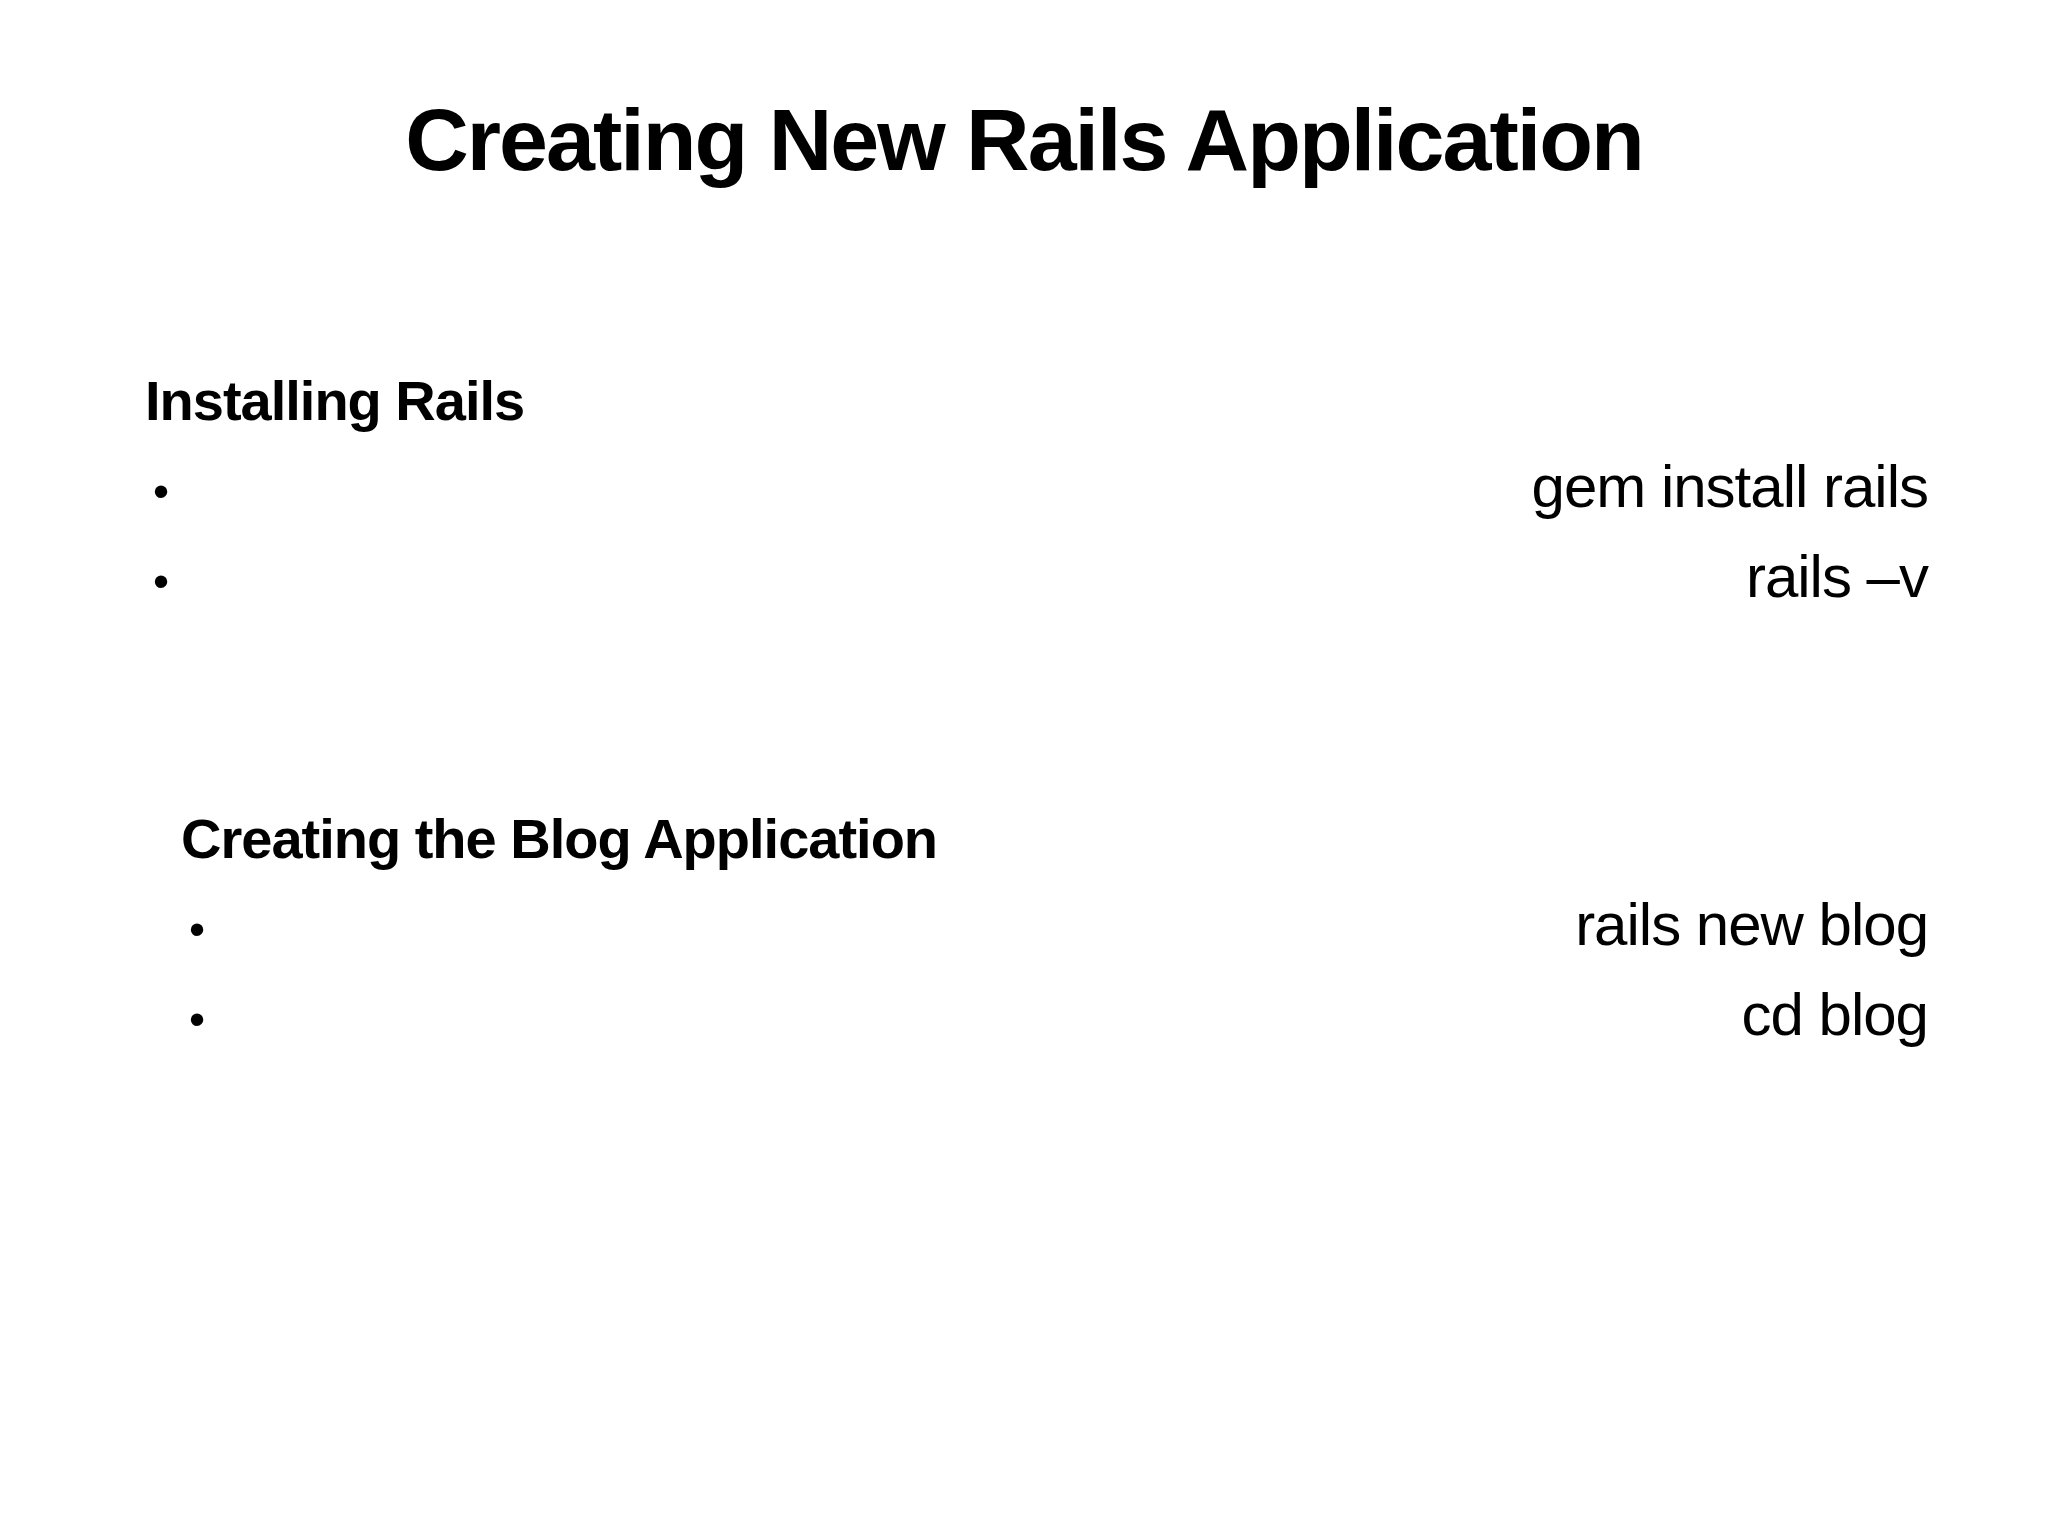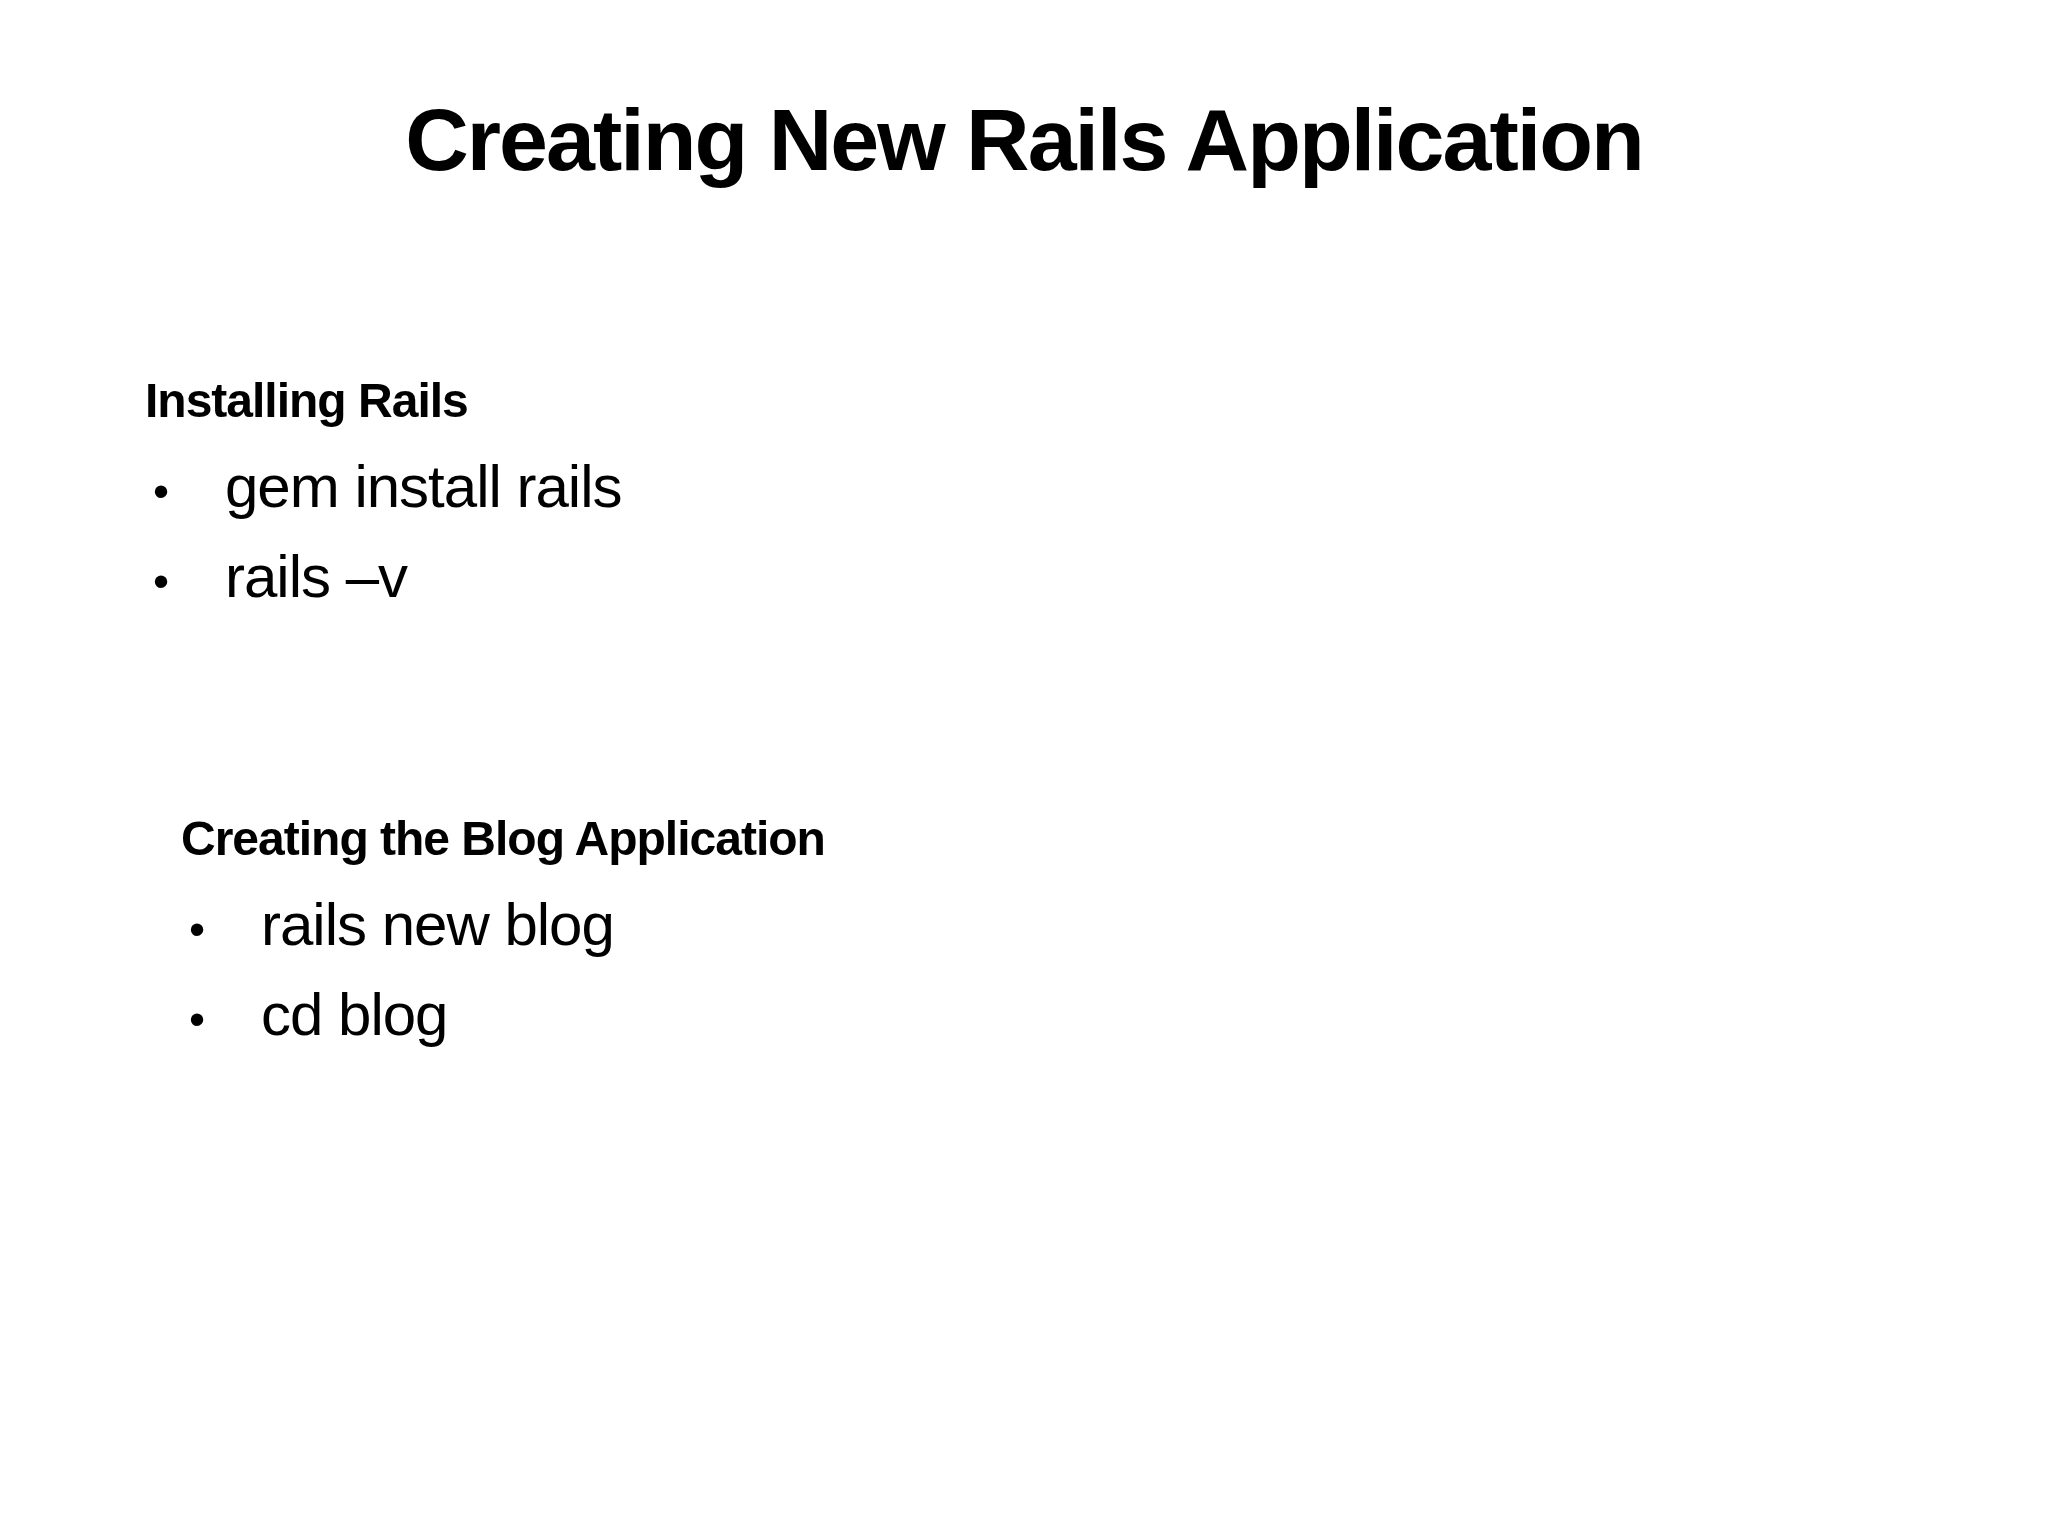--- a/index.html
+++ b/index.html
@@ -34,39 +34,40 @@
     position: absolute;
     left: 145px;
     top: 358px;
     right: 120px;
   }
   .section + .section {
     margin-top: 172px;
     margin-left: 36px;
   }
   .section-heading {
-    font-size: 48px;
+    font-size: 56px;
     font-weight: 700;
     line-height: 86px;
     letter-spacing: -1px;
   }
   .bullet-row {
     display: flex;
     align-items: baseline;
     font-size: 60px;
     line-height: 86px;
   }
   .bullet-glyph {
     flex: 0 0 80px;
     padding-left: 8px;
     font-size: 46px;
   }
   .bullet-text {
     flex: 1;
     letter-spacing: -1px;
+    text-align: right;
   }
 </style>
 </head>
 <body>
 
 <div class="slide">
 
   <h1 class="slide-title">Creating New Rails Application</h1>
 
   <div class="content">

